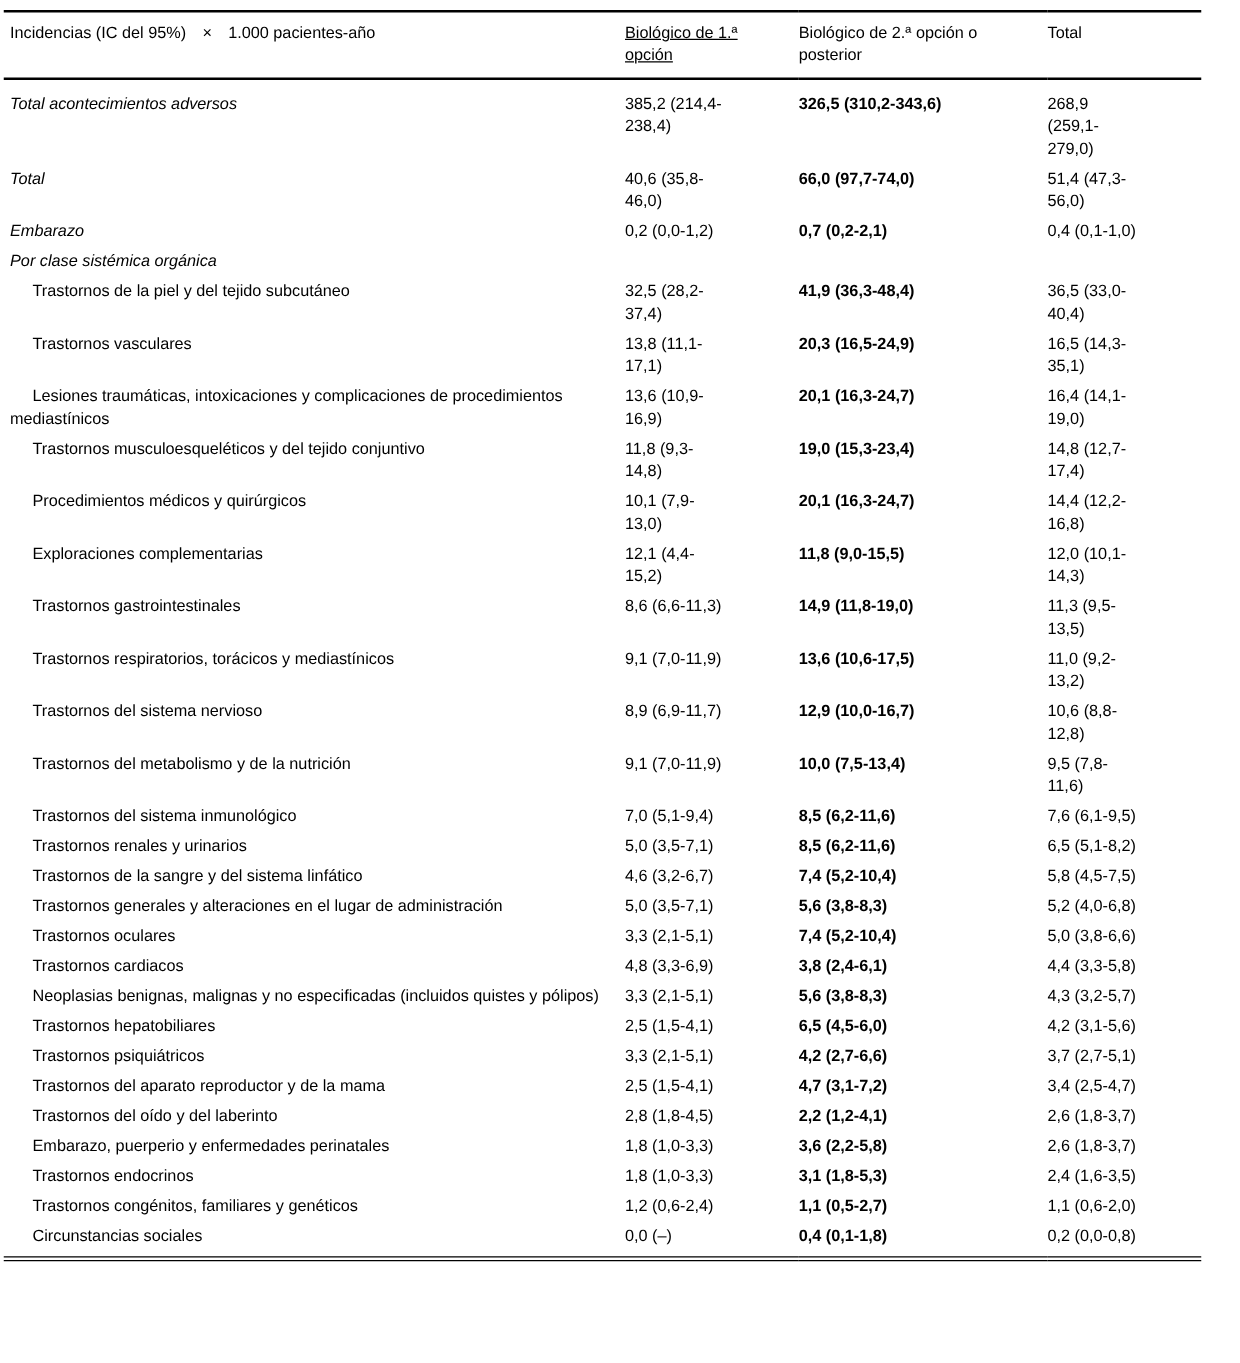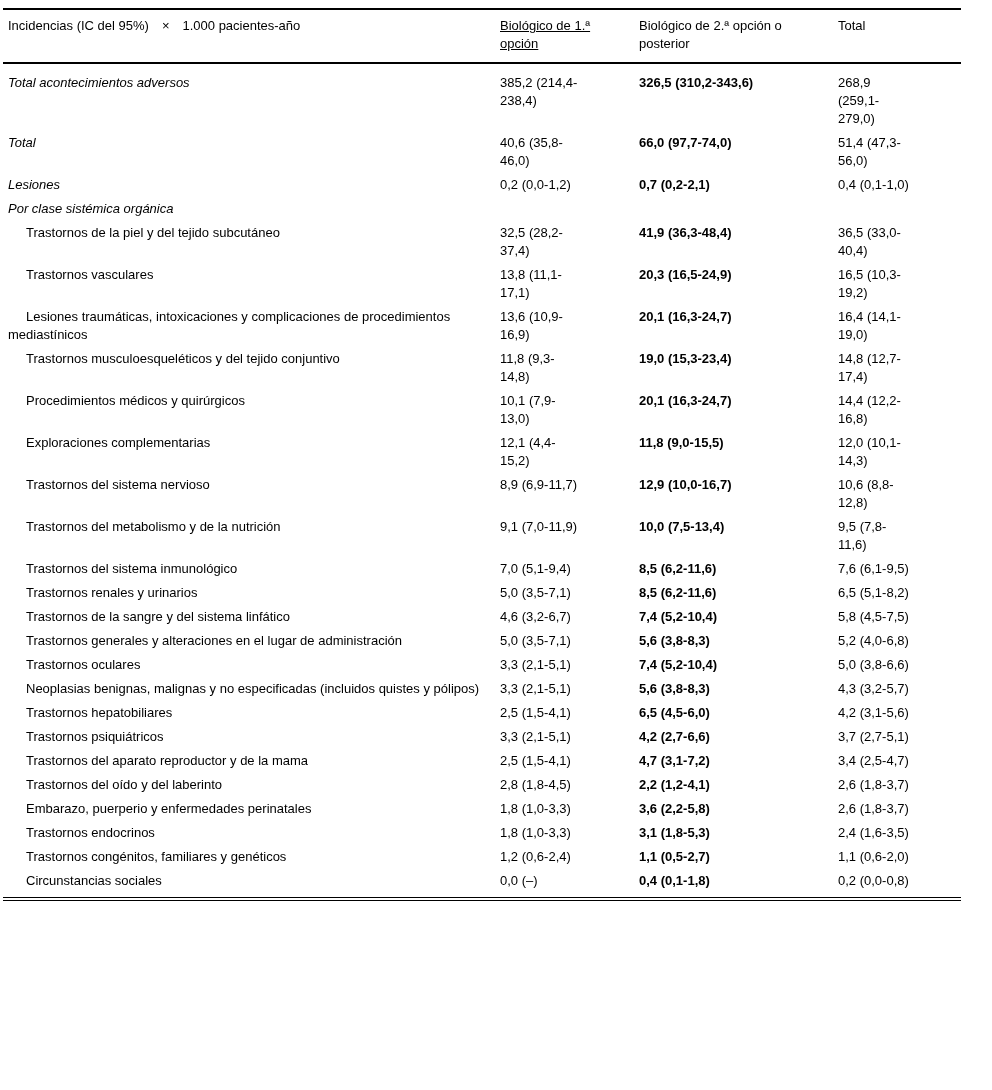--- a/index.html
+++ b/index.html
@@ -81,42 +81,42 @@
           <td class="col-v2">326,5 (310,2-343,6)</td>
           <td class="col-v3">268,9 (259,1-279,0)</td>
         </tr>
         <tr>
           <td class="col-label section">Total</td>
           <td class="col-v1">40,6 (35,8-46,0)</td>
           <td class="col-v2">66,0 (97,7-74,0)</td>
           <td class="col-v3">51,4 (47,3-56,0)</td>
         </tr>
         <tr>
-          <td class="col-label section">Lesiones</td>
+          <td class="col-label section">Embarazo</td>
           <td class="col-v1">0,2 (0,0-1,2)</td>
           <td class="col-v2">0,7 (0,2-2,1)</td>
           <td class="col-v3">0,4 (0,1-1,0)</td>
         </tr>
         <tr>
           <td class="col-label section">Por clase sistémica orgánica</td>
           <td class="col-v1"></td>
           <td class="col-v2"></td>
           <td class="col-v3"></td>
         </tr>
         <tr>
           <td class="col-label item">Trastornos de la piel y del tejido subcutáneo</td>
           <td class="col-v1">32,5 (28,2-37,4)</td>
           <td class="col-v2">41,9 (36,3-48,4)</td>
           <td class="col-v3">36,5 (33,0-40,4)</td>
         </tr>
         <tr>
           <td class="col-label item">Trastornos vasculares</td>
           <td class="col-v1">13,8 (11,1-17,1)</td>
           <td class="col-v2">20,3 (16,5-24,9)</td>
-          <td class="col-v3">16,5 (10,3-19,2)</td>
+          <td class="col-v3">16,5 (14,3-35,1)</td>
         </tr>
         <tr>
           <td class="col-label item">Lesiones traumáticas, intoxicaciones y complicaciones de procedimientos mediastínicos</td>
           <td class="col-v1">13,6 (10,9-16,9)</td>
           <td class="col-v2">20,1 (16,3-24,7)</td>
           <td class="col-v3">16,4 (14,1-19,0)</td>
         </tr>
         <tr>
           <td class="col-label item">Trastornos musculoesqueléticos y del tejido conjuntivo</td>
           <td class="col-v1">11,8 (9,3-14,8)</td>
@@ -129,20 +129,32 @@
           <td class="col-v2">20,1 (16,3-24,7)</td>
           <td class="col-v3">14,4 (12,2-16,8)</td>
         </tr>
         <tr>
           <td class="col-label item">Exploraciones complementarias</td>
           <td class="col-v1">12,1 (4,4-15,2)</td>
           <td class="col-v2">11,8 (9,0-15,5)</td>
           <td class="col-v3">12,0 (10,1-14,3)</td>
         </tr>
         <tr>
+          <td class="col-label item">Trastornos gastrointestinales</td>
+          <td class="col-v1">8,6 (6,6-11,3)</td>
+          <td class="col-v2">14,9 (11,8-19,0)</td>
+          <td class="col-v3">11,3 (9,5-13,5)</td>
+        </tr>
+        <tr>
+          <td class="col-label item">Trastornos respiratorios, torácicos y mediastínicos</td>
+          <td class="col-v1">9,1 (7,0-11,9)</td>
+          <td class="col-v2">13,6 (10,6-17,5)</td>
+          <td class="col-v3">11,0 (9,2-13,2)</td>
+        </tr>
+        <tr>
           <td class="col-label item">Trastornos del sistema nervioso</td>
           <td class="col-v1">8,9 (6,9-11,7)</td>
           <td class="col-v2">12,9 (10,0-16,7)</td>
           <td class="col-v3">10,6 (8,8-12,8)</td>
         </tr>
         <tr>
           <td class="col-label item">Trastornos del metabolismo y de la nutrición</td>
           <td class="col-v1">9,1 (7,0-11,9)</td>
           <td class="col-v2">10,0 (7,5-13,4)</td>
           <td class="col-v3">9,5 (7,8-11,6)</td>
@@ -169,20 +181,26 @@
           <td class="col-label item">Trastornos generales y alteraciones en el lugar de administración</td>
           <td class="col-v1">5,0 (3,5-7,1)</td>
           <td class="col-v2">5,6 (3,8-8,3)</td>
           <td class="col-v3">5,2 (4,0-6,8)</td>
         </tr>
         <tr>
           <td class="col-label item">Trastornos oculares</td>
           <td class="col-v1">3,3 (2,1-5,1)</td>
           <td class="col-v2">7,4 (5,2-10,4)</td>
           <td class="col-v3">5,0 (3,8-6,6)</td>
+        </tr>
+        <tr>
+          <td class="col-label item">Trastornos cardiacos</td>
+          <td class="col-v1">4,8 (3,3-6,9)</td>
+          <td class="col-v2">3,8 (2,4-6,1)</td>
+          <td class="col-v3">4,4 (3,3-5,8)</td>
         </tr>
         <tr>
           <td class="col-label item">Neoplasias benignas, malignas y no especificadas (incluidos quistes y pólipos)</td>
           <td class="col-v1">3,3 (2,1-5,1)</td>
           <td class="col-v2">5,6 (3,8-8,3)</td>
           <td class="col-v3">4,3 (3,2-5,7)</td>
         </tr>
         <tr>
           <td class="col-label item">Trastornos hepatobiliares</td>
           <td class="col-v1">2,5 (1,5-4,1)</td>

